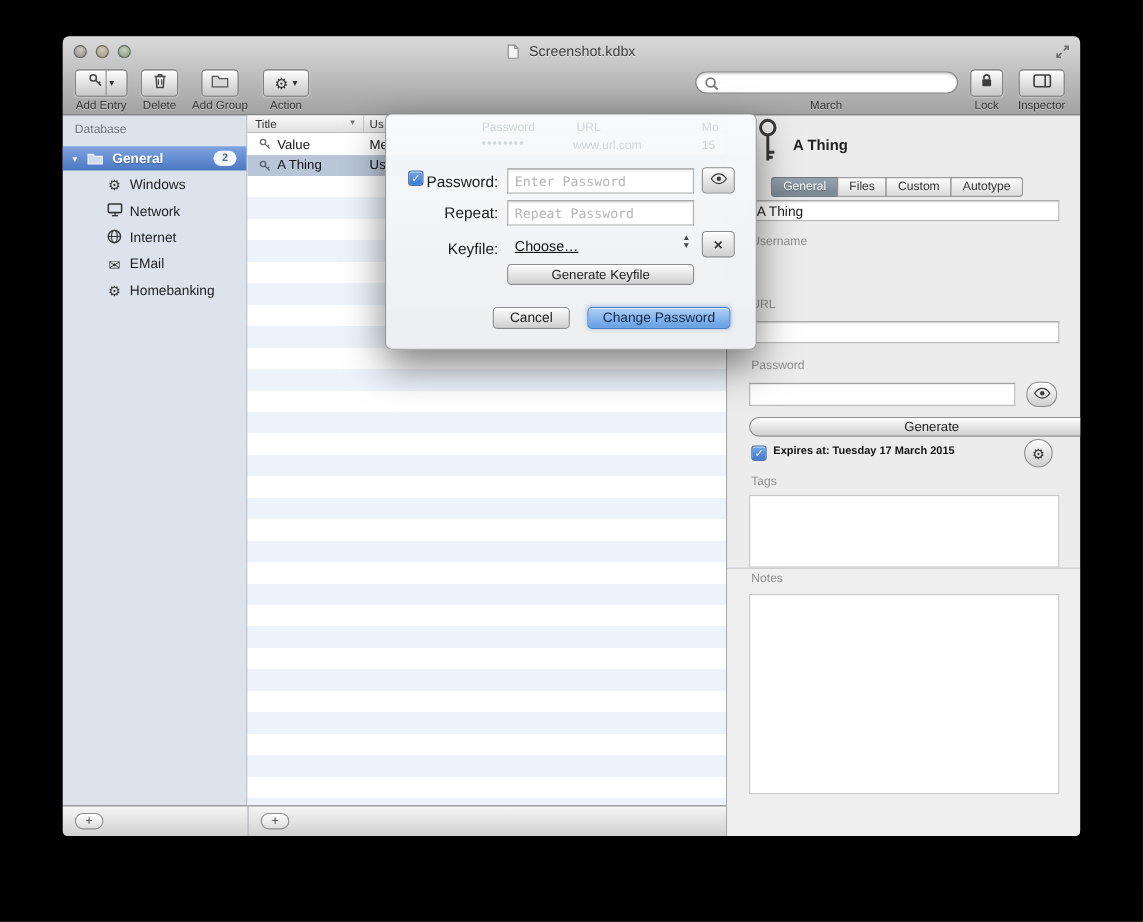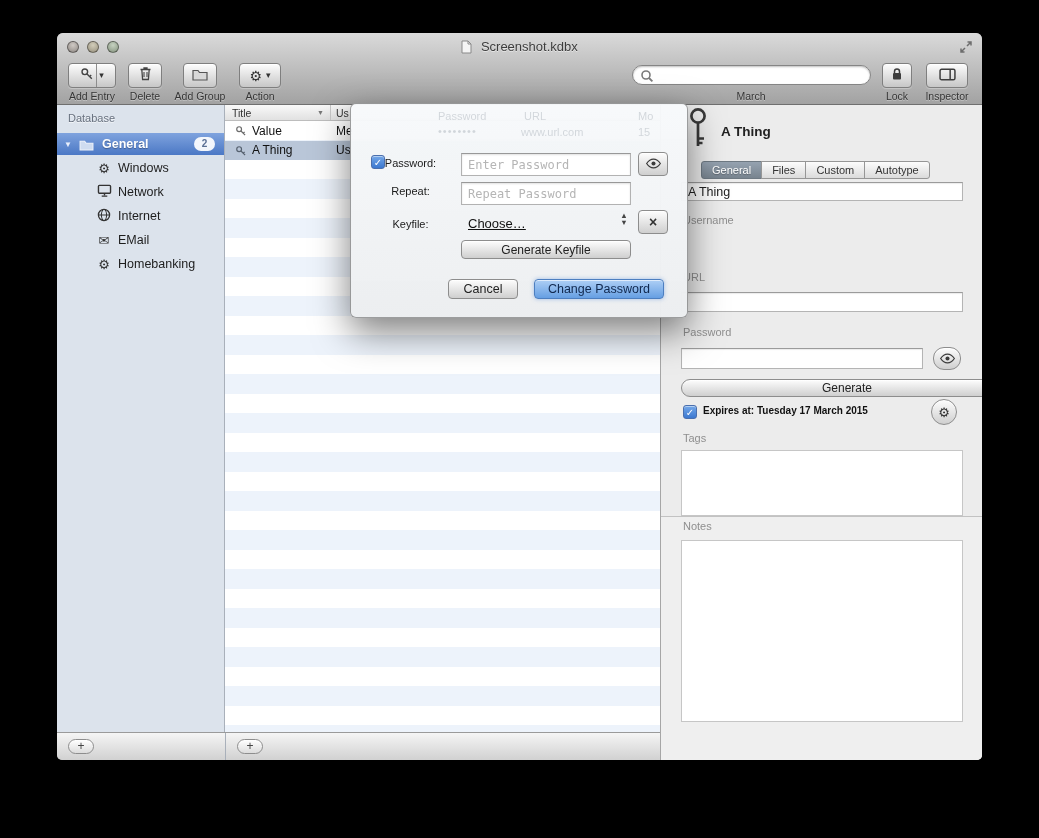--- a/index.html
+++ b/index.html
@@ -123,21 +123,21 @@
               border:1px solid #8d8d8d; background:linear-gradient(#ffffff,#dcdcdc);
               font-size:12px; line-height:12px; text-align:center; color:#444;
               box-shadow:inset 0 1px 0 rgba(255,255,255,.9); }
 
   
   .dialog { position:absolute; left:293px; top:70px; width:338px; height:215px; z-index:40;
             background:linear-gradient(rgba(247,249,251,.97),rgba(236,238,240,.98));
             border:1px solid rgba(80,80,80,.55); border-radius:6px;
             box-shadow:0 14px 36px rgba(0,0,0,.5); }
   .faded { position:absolute; color:#53616f; opacity:.22; font-size:11px; white-space:nowrap; }
-  .d-label { position:absolute; left:17px; width:85px; text-align:center; font-size:11px; color:#1a1a1a; }
+  .d-label { position:absolute; left:17px; width:85px; text-align:right; font-size:14px; color:#1a1a1a; }
   .d-check { position:absolute; left:20px; top:51px; }
   .d-field { position:absolute; left:110px; width:170px; height:23px; border:1px solid #b2b2b2;
              border-top-color:#989898; background:#fff; box-shadow:inset 0 1px 2px rgba(0,0,0,.12);
              font-family:"DejaVu Sans Mono",monospace; font-size:12px; padding:0 6px; color:#222; outline:none; }
   .d-field::placeholder { color:#b5b5b5; }
   .d-eye { position:absolute; left:287px; top:48px; width:30px; height:24px; border-radius:4px; }
   .d-x { position:absolute; left:287px; top:106px; width:30px; height:24px; border-radius:4px;
          font-size:14px; font-weight:bold; color:#333; }
   .d-popup { position:absolute; left:117px; top:112px; font-size:13px; color:#111;text-decoration:underline; }
   .d-stepper { position:absolute; left:266px; top:108px; width:14px; text-align:center;

